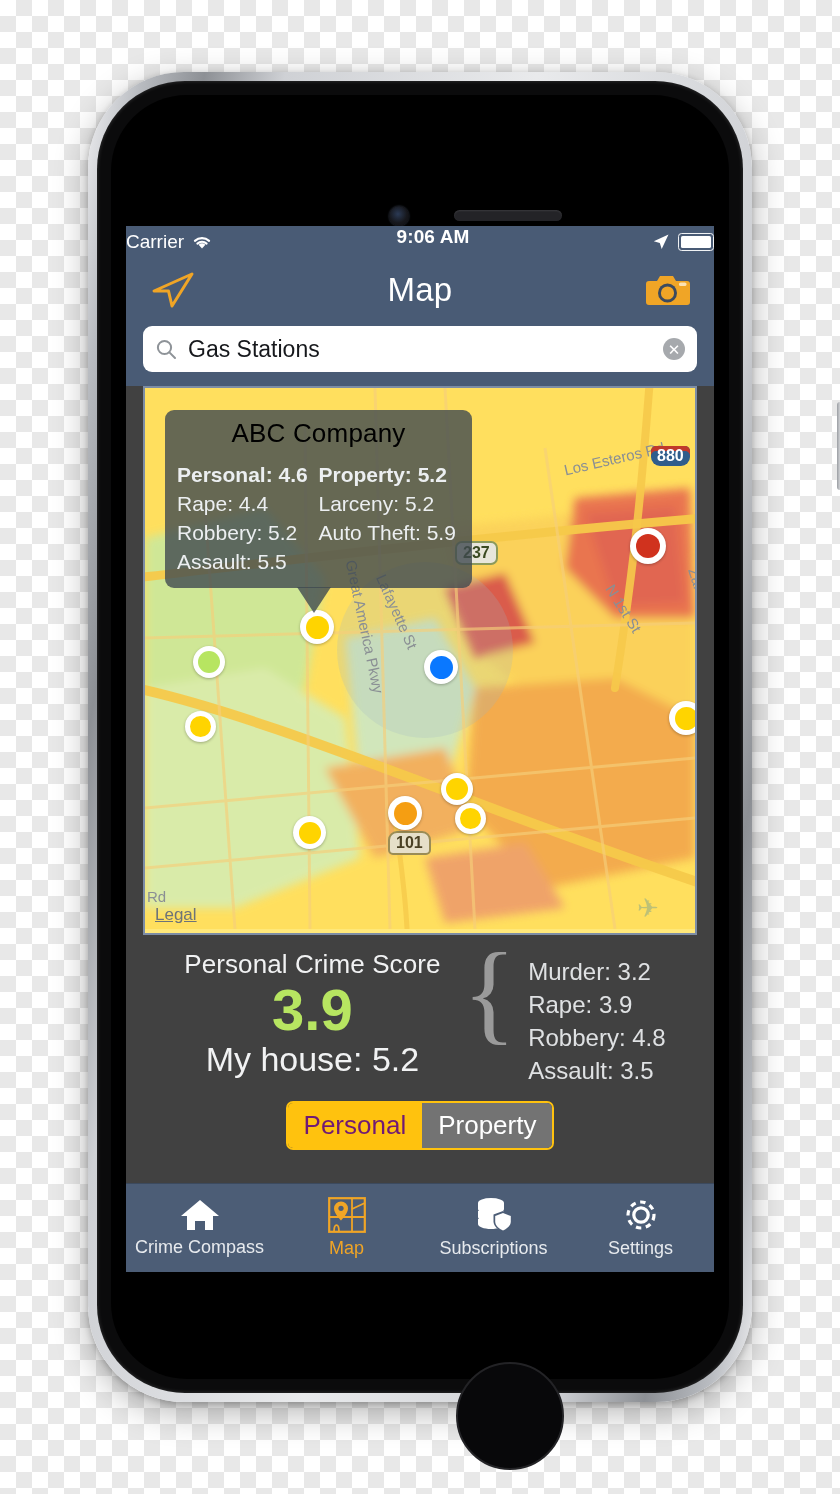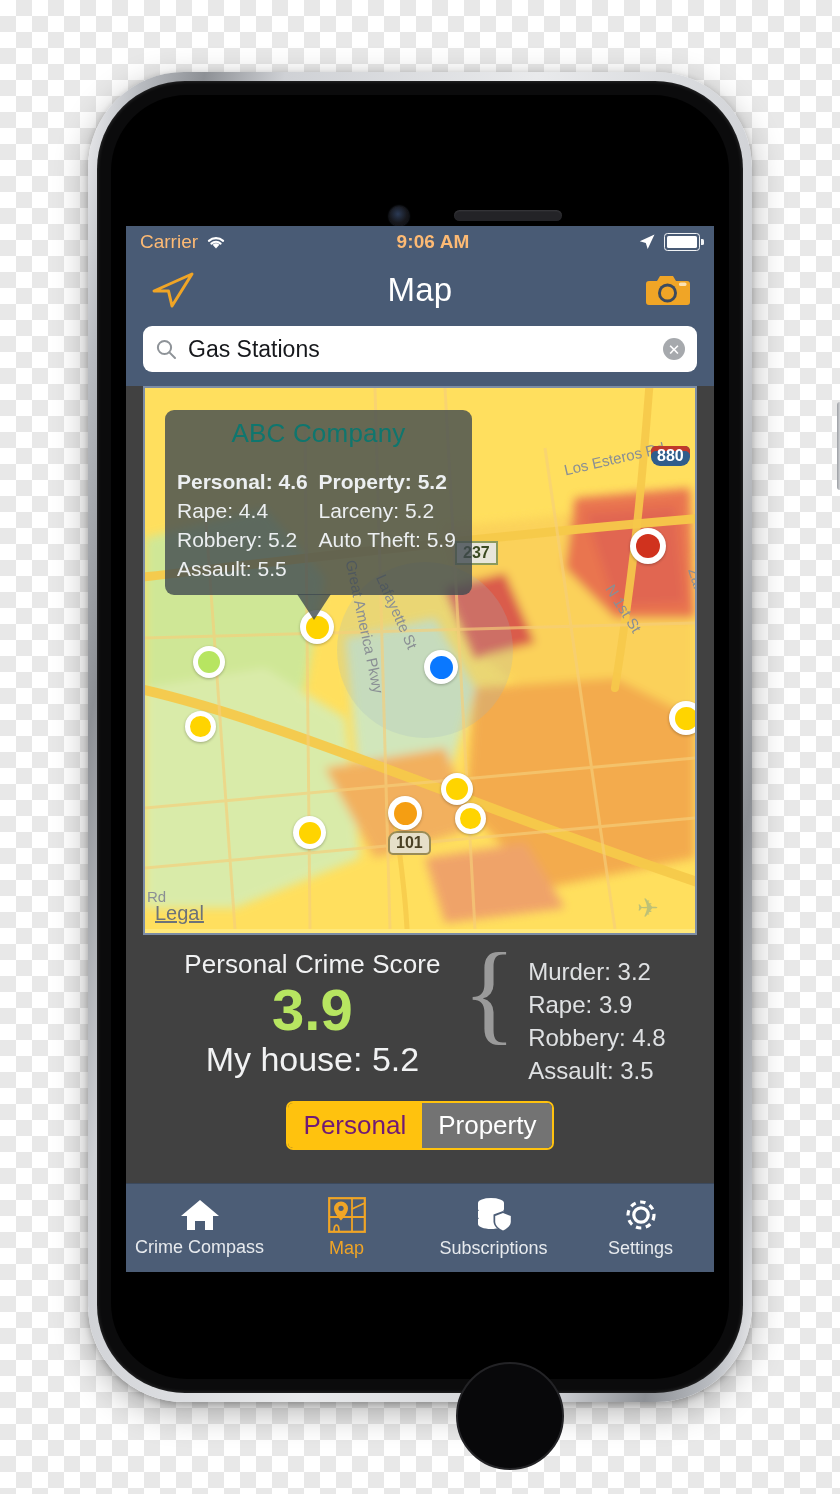--- a/index.html
+++ b/index.html
@@ -36,22 +36,22 @@
   .front-cam{position:absolute;left:301px;top:134px;width:20px;height:20px;border-radius:50%;
     background:radial-gradient(circle at 45% 40%,#2b3a55 0%,#16171c 55%,#0d0d10 100%);
     box-shadow:0 0 2px rgba(120,140,180,.5);}
   .home-btn{position:absolute;left:368px;top:1290px;width:104px;height:104px;border-radius:50%;
     border:2px solid #232326;background:#08080a;}
 
   
   .screen{position:absolute;left:126px;top:226px;width:588px;height:1046px;overflow:hidden;background:#414141;}
 
   
-  .statusbar{height:32px;background:#495b75;display:flex;align-items:center;
-    padding:0 14px;color:#fdba74;font-size:19px;position:relative;}
+  .statusbar{height:32px;background:#495b75;display:flex;
+    padding:0 0;color:#ffffff;font-size:19px;position:relative;}
   .sb-left{display:flex;align-items:center;gap:7px;}
   .sb-center{position:absolute;left:0;right:0;text-align:center;font-size:19px;font-weight:600;letter-spacing:.1px;margin-left:26px;}
   .sb-right{margin-left:auto;display:flex;align-items:center;gap:8px;position:relative;z-index:2;}
   .wifi-ico{display:block;}
   .batt{width:34px;height:16px;border:1.6px solid rgba(255,255,255,.92);border-radius:3.5px;position:relative;}
   .batt::after{content:"";position:absolute;right:-4.6px;top:4.5px;width:2.6px;height:6px;
     background:rgba(255,255,255,.92);border-radius:0 1.5px 1.5px 0;}
   .batt i{position:absolute;left:1.6px;top:1.6px;bottom:1.6px;width:88%;background:#fff;border-radius:1.6px;display:block;}
 
   
@@ -66,37 +66,37 @@
     padding:0 12px;gap:11px;}
   .search-input{flex:1;border:0;outline:0;font-size:23px;color:#16181c;background:transparent;
     font-family:"Liberation Sans",sans-serif;padding:0;}
   .clear-btn{width:22px;height:22px;border-radius:50%;background:#a6a9ad;color:#fff;
     display:flex;align-items:center;justify-content:center;font-size:15px;cursor:pointer;flex:none;line-height:1;}
 
   
   .maparea{position:relative;height:545px;margin:0 17px;border:2px solid #7d8da5;
     background:#ffe87a;overflow:hidden;}
   .heat{position:absolute;inset:0;}
-  .shield{position:absolute;background:#e8e6dc;border:2px solid #8c9a5c;border-radius:0;
+  .shield{position:absolute;background:#e8e6dc;border:2px solid #8c9a5c;border-radius:7px;
     color:#3b4a22;font-size:16px;font-weight:700;display:flex;align-items:center;justify-content:center;
     padding:1px 6px;}
   .shield.us{background:#e6dfc9;border-color:#9a8c55;color:#4a4024;border-radius:9px 9px 5px 5px;}
   .shield.i880{background:#2f5d8c;border:none;color:#fff;border-radius:5px 5px 9px 9px;
     box-shadow:inset 0 5px 0 #c0392b;}
   .mlabel{position:absolute;color:#8a8f94;font-size:15px;white-space:nowrap;}
   .marker{position:absolute;border-radius:50%;background:#fff;
     box-shadow:0 1px 3px rgba(0,0,0,.28);display:flex;align-items:center;justify-content:center;cursor:pointer;}
   .marker i{display:block;border-radius:50%;}
-  .legal{position:absolute;left:10px;bottom:8px;color:#6d7379;font-size:20px;
+  .legal{position:absolute;left:10px;bottom:8px;color:#6d7379;font-size:17px;
     text-decoration:underline;cursor:pointer;}
 
   
   .callout{position:absolute;left:20px;top:22px;width:283px;background:rgba(64,74,80,.80);
     border-radius:9px;padding:8px 12px 12px;color:#eceff1;}
-  .callout-title{color:#0f766e;font-size:26px;text-align:center;margin-bottom:18px;letter-spacing:.2px;}
+  .callout-title{color:#000000;font-size:26px;text-align:center;margin-bottom:11px;letter-spacing:.2px;}
   .crow{display:flex;font-size:21px;line-height:29px;}
   .crow>span{flex:1;}
   .crow.bold{font-weight:700;}
   .tail{position:absolute;left:132px;top:100%;width:0;height:0;margin-top:-1px;
     border-left:17px solid transparent;border-right:17px solid transparent;
     border-top:26px solid rgba(64,74,80,.80);}
 
   
   .scorepanel{background:#414141;padding:14px 0 0;height:225px;box-sizing:border-box;}
   .score-row{display:flex;align-items:flex-start;justify-content:center;gap:12px;}

